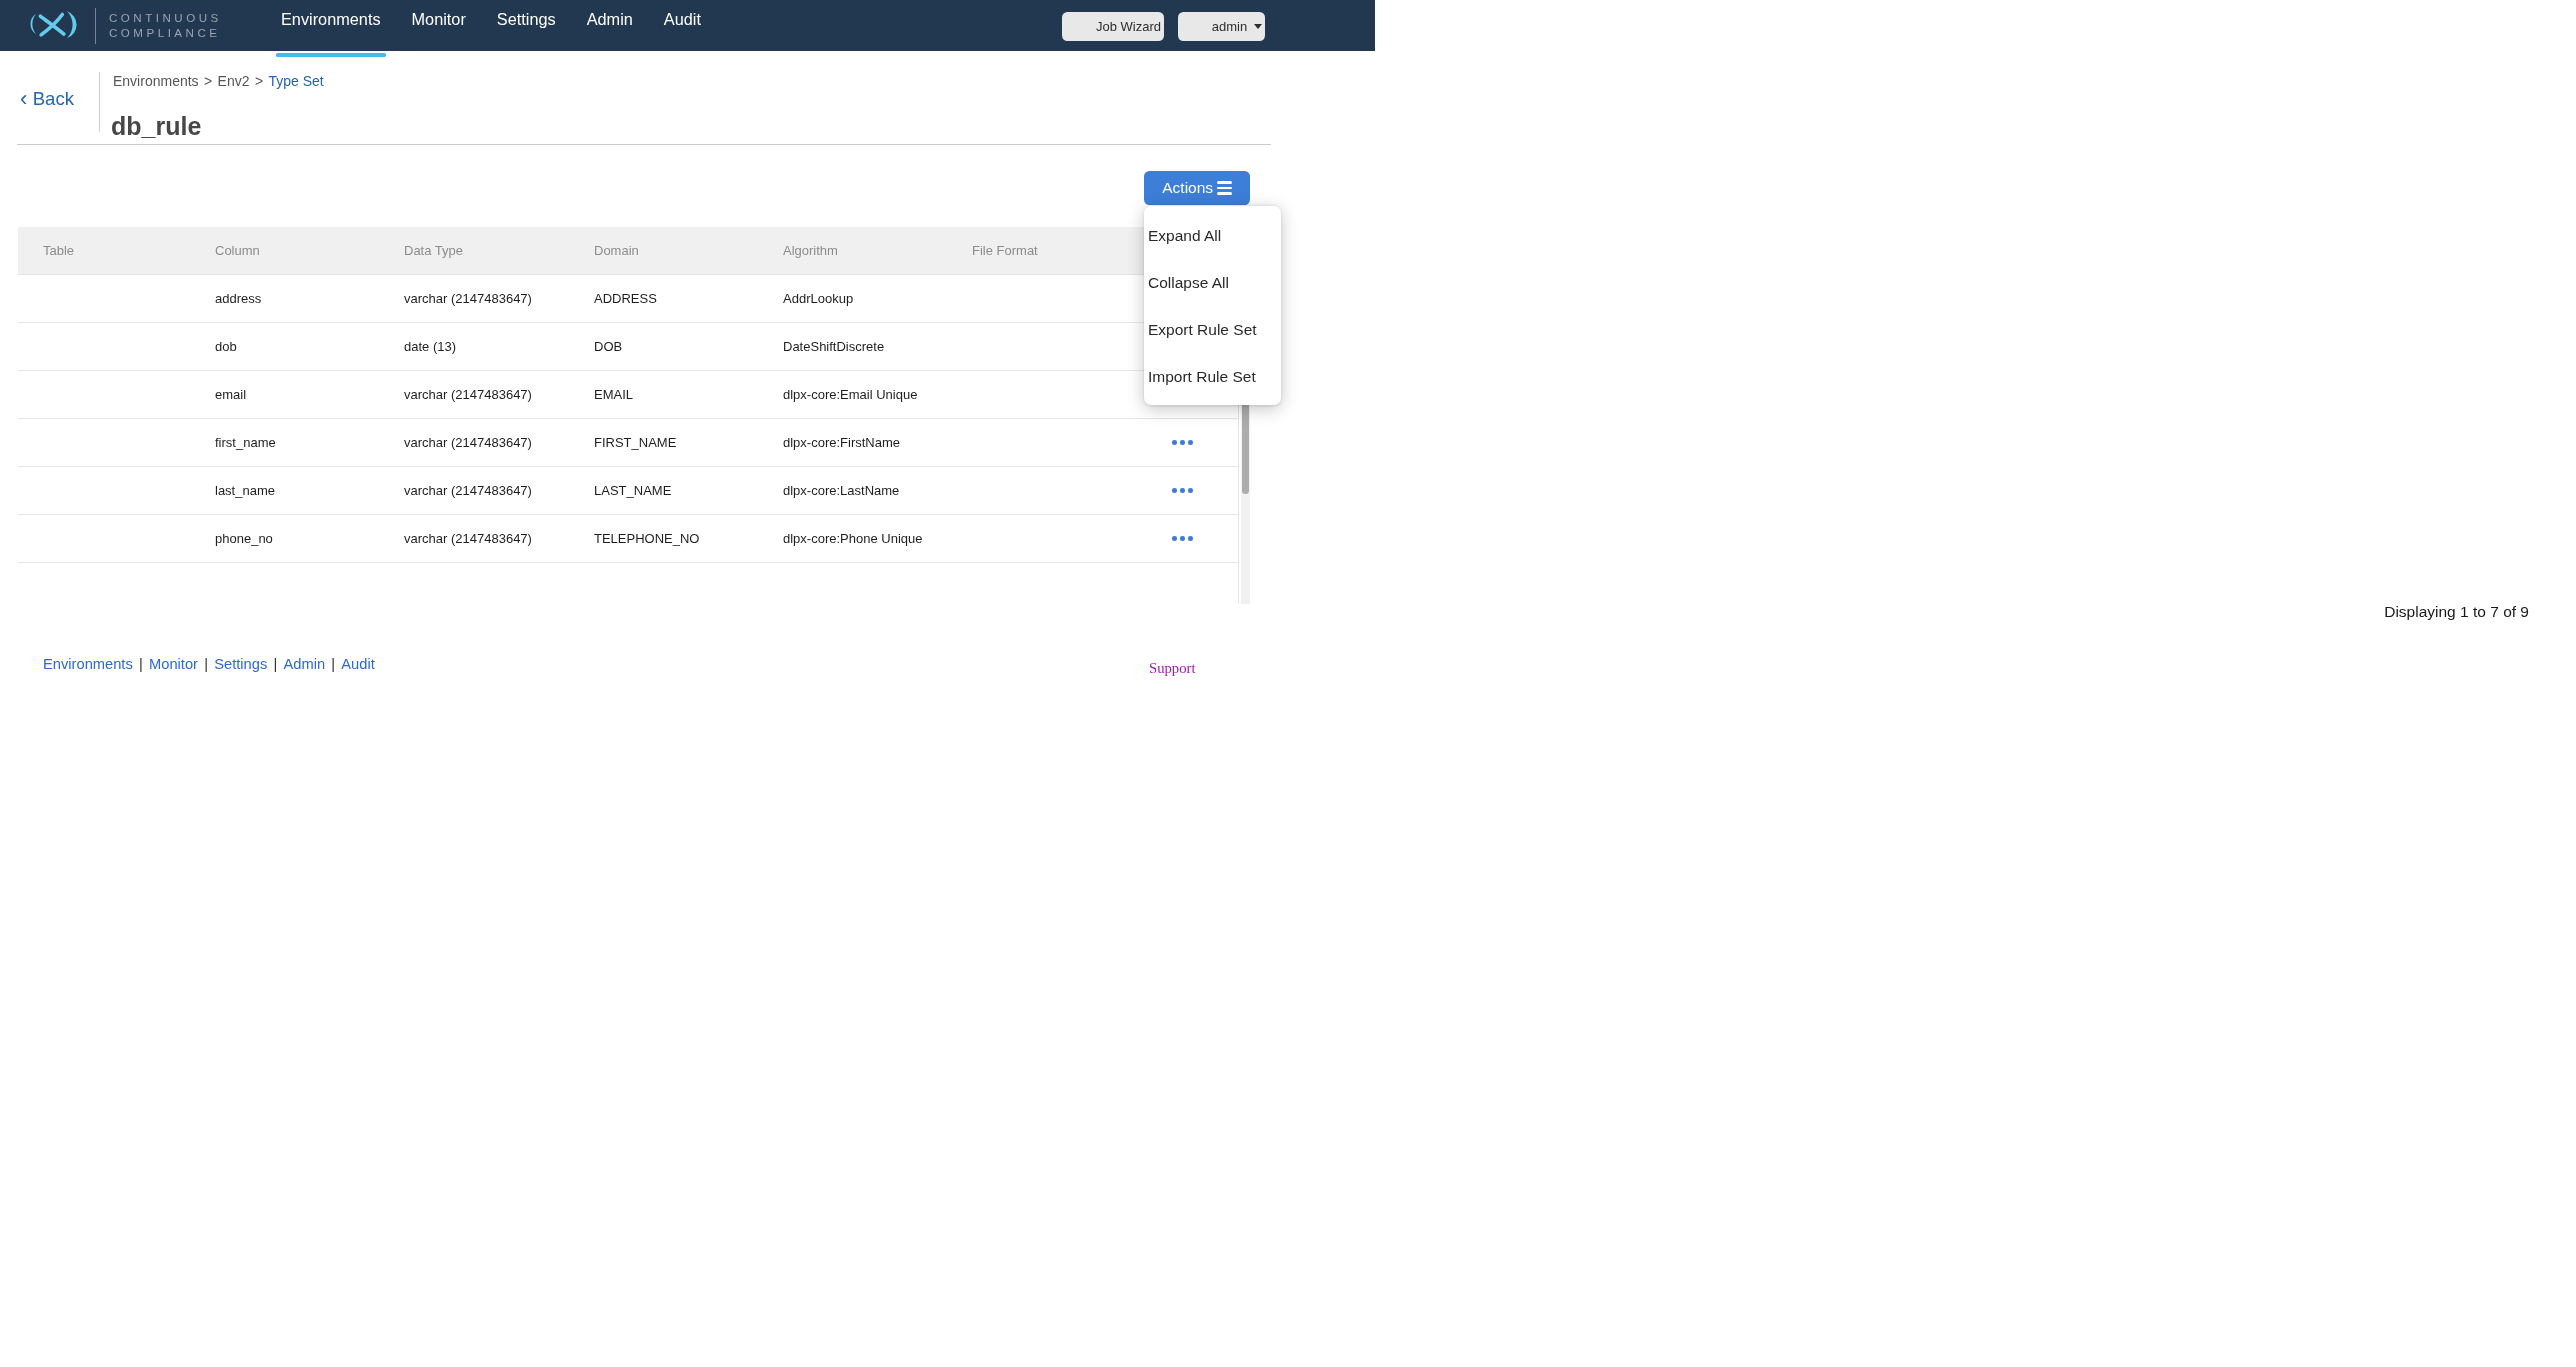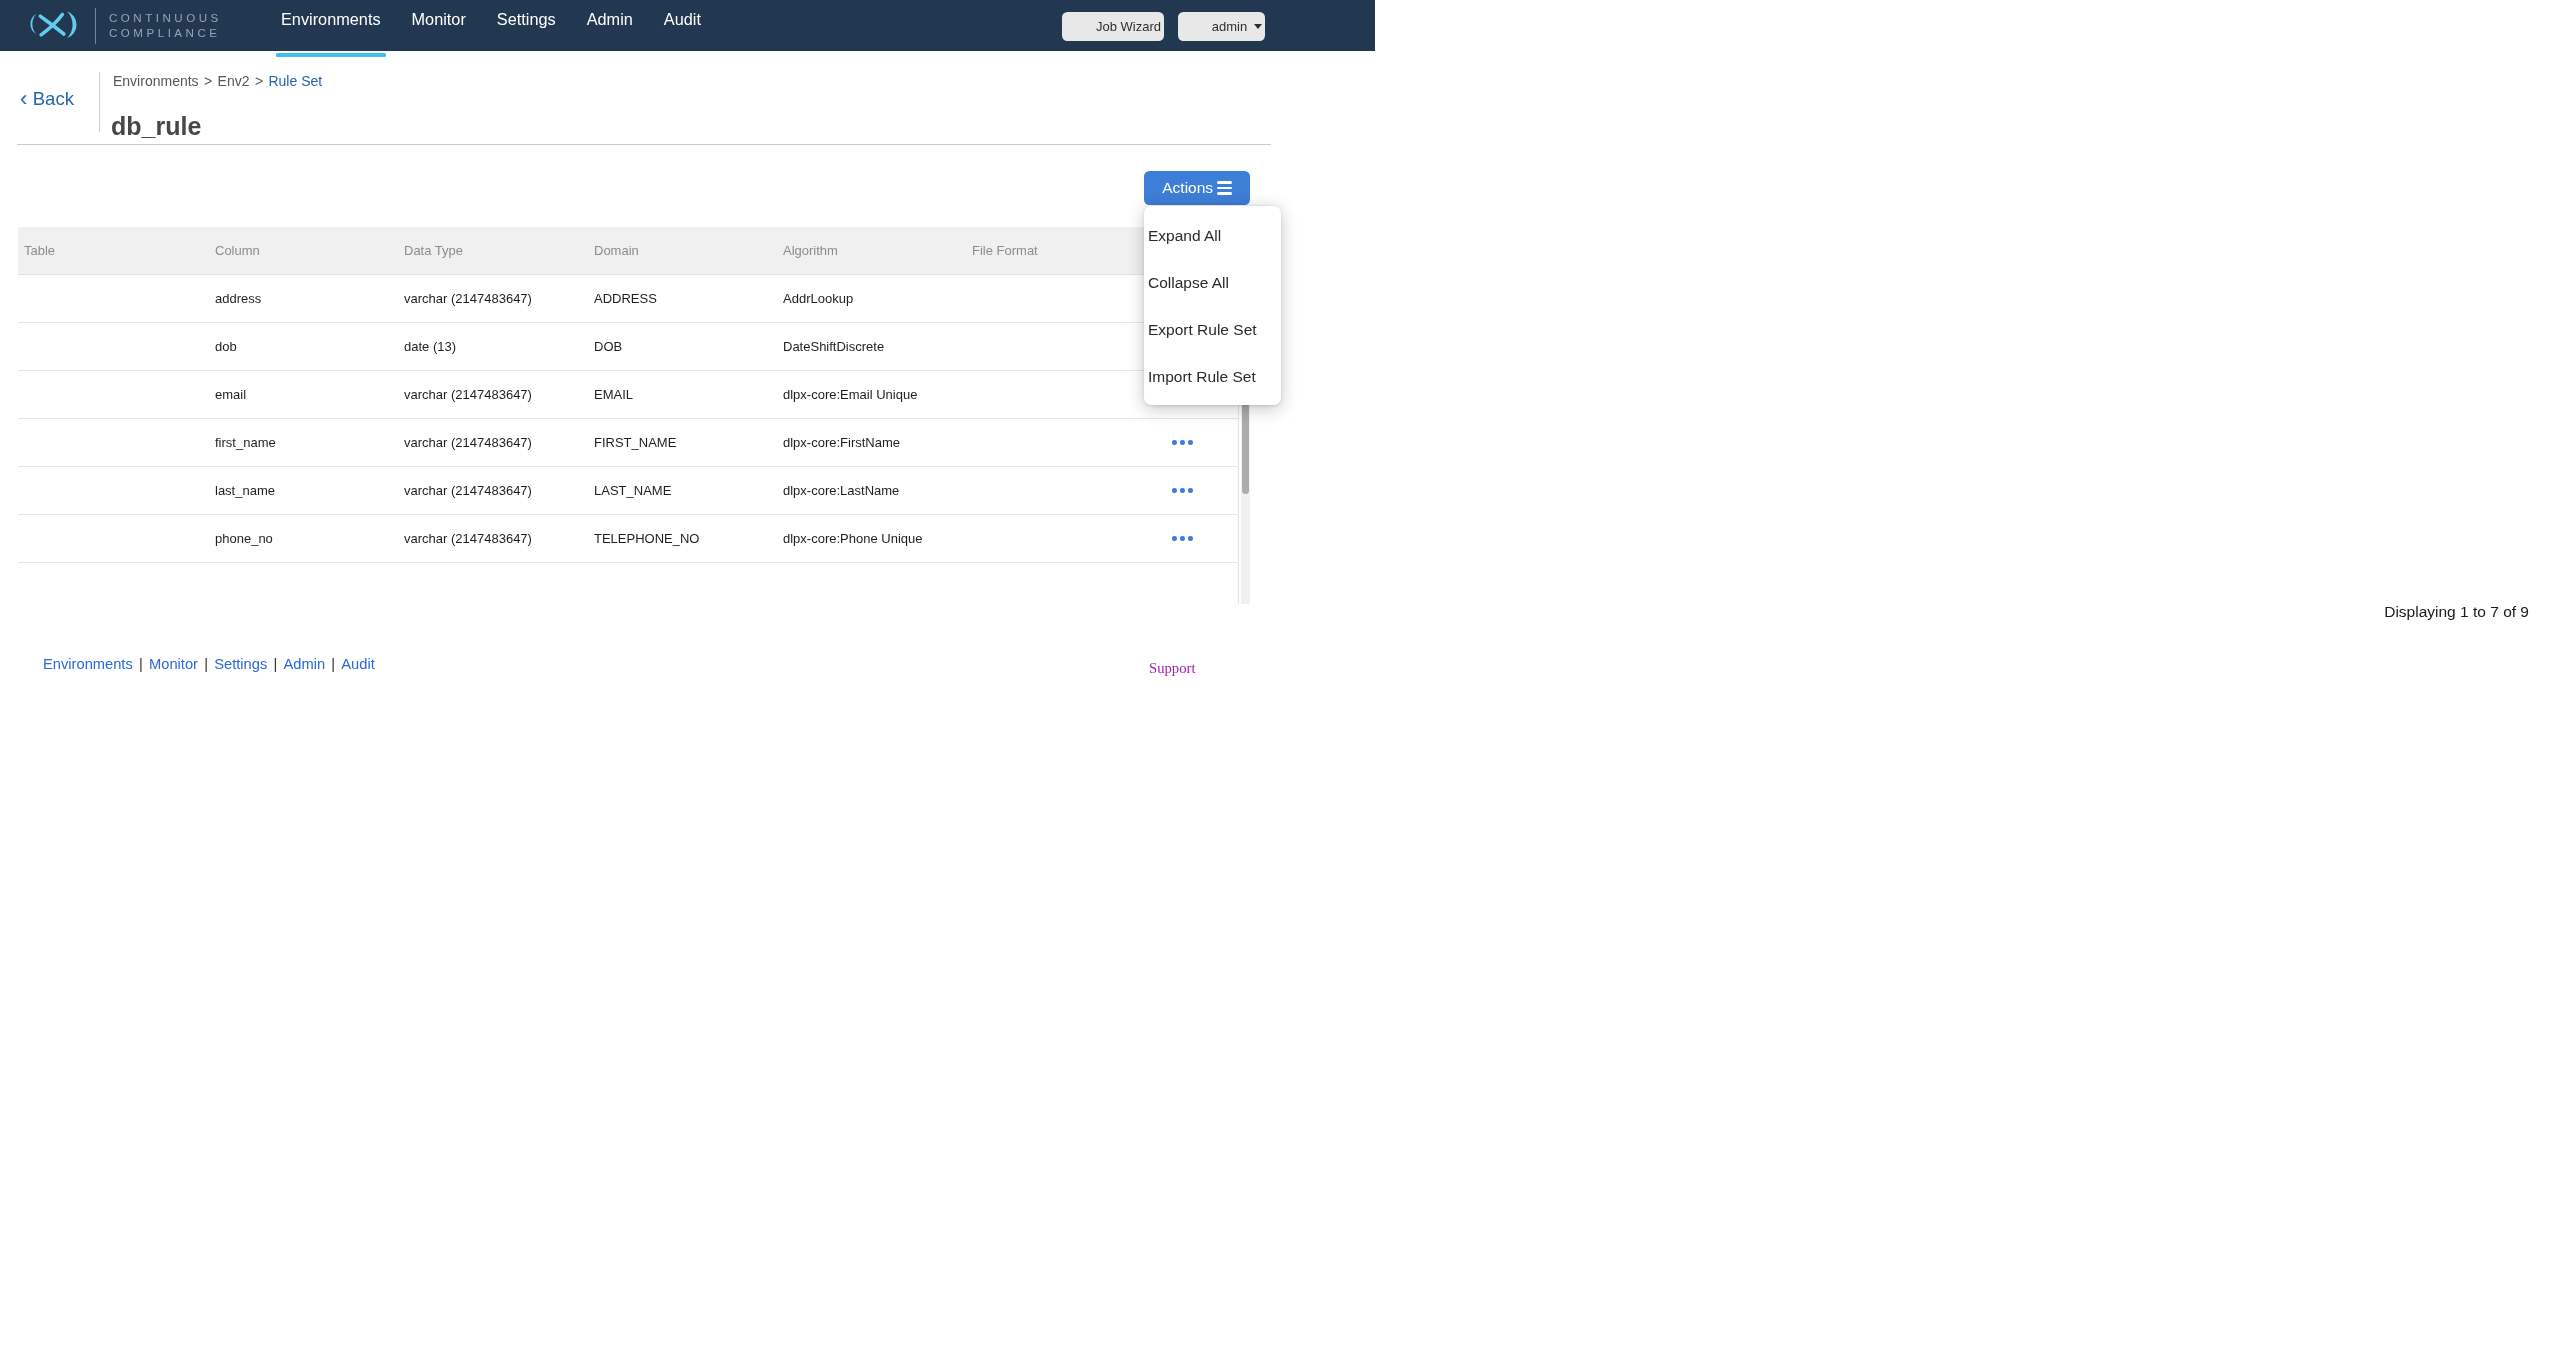--- a/index.html
+++ b/index.html
@@ -46,21 +46,21 @@
   .actions-menu { position:absolute; left:1144px; top:206px; width:137px; height:199px; background:#ffffff;
                   border-radius:7px; box-shadow:0 3.9px 17px rgba(0,0,0,0.22), 0 0.8px 3.1px rgba(0,0,0,0.12);
                   z-index:50; padding-top:6.2px; }
   .menu-item { height:47px; line-height:47px; padding-left:4px; font-size:15.5px; color:#2a2a2a;
                cursor:pointer; white-space:nowrap; }
 
   
   .rs-table { position:absolute; left:18px; top:227px; width:1221px; }
   .row-grid { display:grid; grid-template-columns:197px 189px 190px 189px 189px 155px 1fr; align-items:center; }
   .thead { height:48px; background:#f0f0f0; border-bottom:0.8px solid #e2e2e2; color:#8c8c8c; font-size:13px; }
-  .thead .th:first-child { padding-left:6px; }
+  .thead .th:first-child { padding-left:25px; }
   .tbody { height:329px; overflow:hidden; border-right:0.8px solid #e4e4e4; }
   .group-row { height:48px; border-bottom:0.8px solid #e6e6e6; display:flex; align-items:center; cursor:pointer; }
   .group-chev { margin-left:18.6px; display:inline-flex; }
   .group-label { margin-left:7px; font-size:13px; color:#2e2e2e; display:flex; gap:3.9px; }
   .trow { height:48px; border-bottom:0.8px solid #e6e6e6; font-size:13px; color:#1f1f1f; }
   .trow .td:first-child { padding-left:9.3px; }
   .ellipsis-btn { background:none; border:none; display:flex; gap:3.1px; align-items:center;
                   justify-content:center; margin:0 auto; cursor:pointer; padding:4.7px; }
   .ellipsis-btn i { width:4.7px; height:4.7px; border-radius:50%; background:#3a7bdb; }
 
@@ -110,21 +110,21 @@
 <div class="back-link">
   <span class="chev">‹</span>
   <span>Back</span>
 </div>
 <span class="hd-vdiv"></span>
 <div class="breadcrumb">
   <span class="crumb">Environments</span>
   <span>&gt;</span>
   <span class="crumb">Env2</span>
   <span>&gt;</span>
-  <span class="current">Rule Set</span>
+  <span class="current">Type Set</span>
 </div>
 <div class="page-title">db_rule</div>
 <div class="title-rule"></div>
 
 <button class="actions-btn">
   <span>Actions</span>
   <span class="hamburger">
       <i></i>
       <i></i>
       <i></i>

